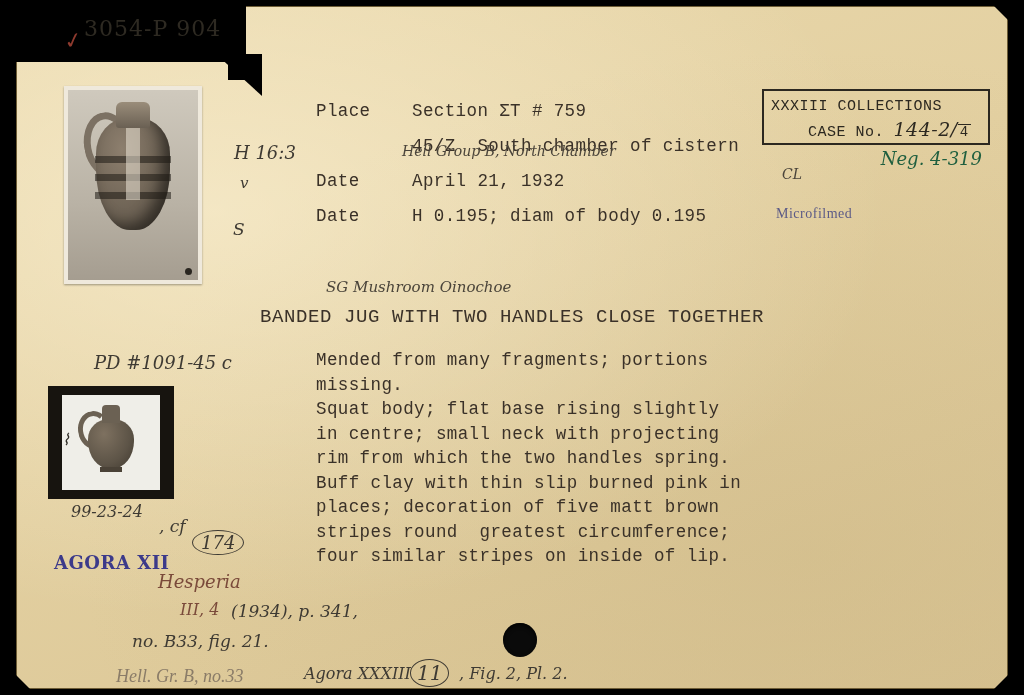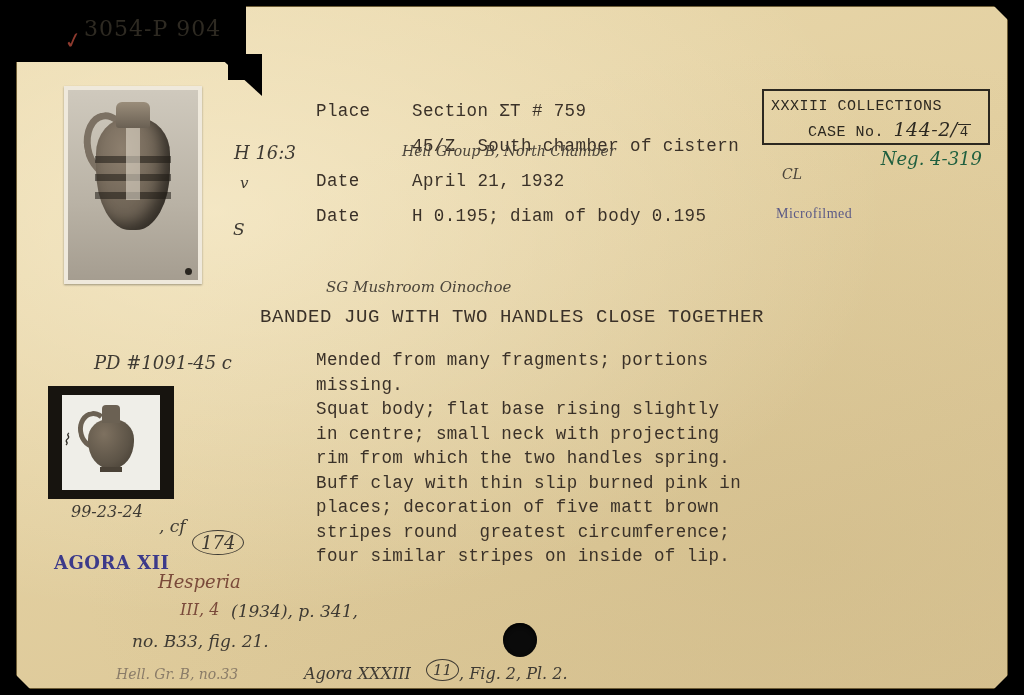--- a/index.html
+++ b/index.html
@@ -369,29 +369,29 @@
   #ref-year {
     position: absolute; left: 215px; top: 595px;
     font-size: 17px; color: #3e3a33;
   }
   #ref-no {
     position: absolute; left: 116px; top: 625px;
     font-size: 17px; color: #3e3a33;
   }
   #ref-hell {
     position: absolute; left: 100px; top: 660px;
-    font-size: 14px; color: #8a7c68;
+    font-size: 18px; color: #8a7c68; font-family: Liberation Serif, serif;
   }
   #ref-agora33 {
     position: absolute; left: 288px; top: 658px;
     font-size: 16px; color: #3e3a33;
   }
   #ref-circ11 {
-    position: absolute; left: 410px; top: 653px;
-    font-size: 15px; color: #3e3a33;
+    position: absolute; left: 394px; top: 653px;
+    font-size: 20px; color: #3e3a33;
     border: 1.5px solid #3e3a33;
     border-radius: 50%;
     padding: 1px 6px;
   }
   #ref-fig2 {
     position: absolute; left: 443px; top: 658px;
     font-size: 16px; color: #3e3a33;
   }
 
   

